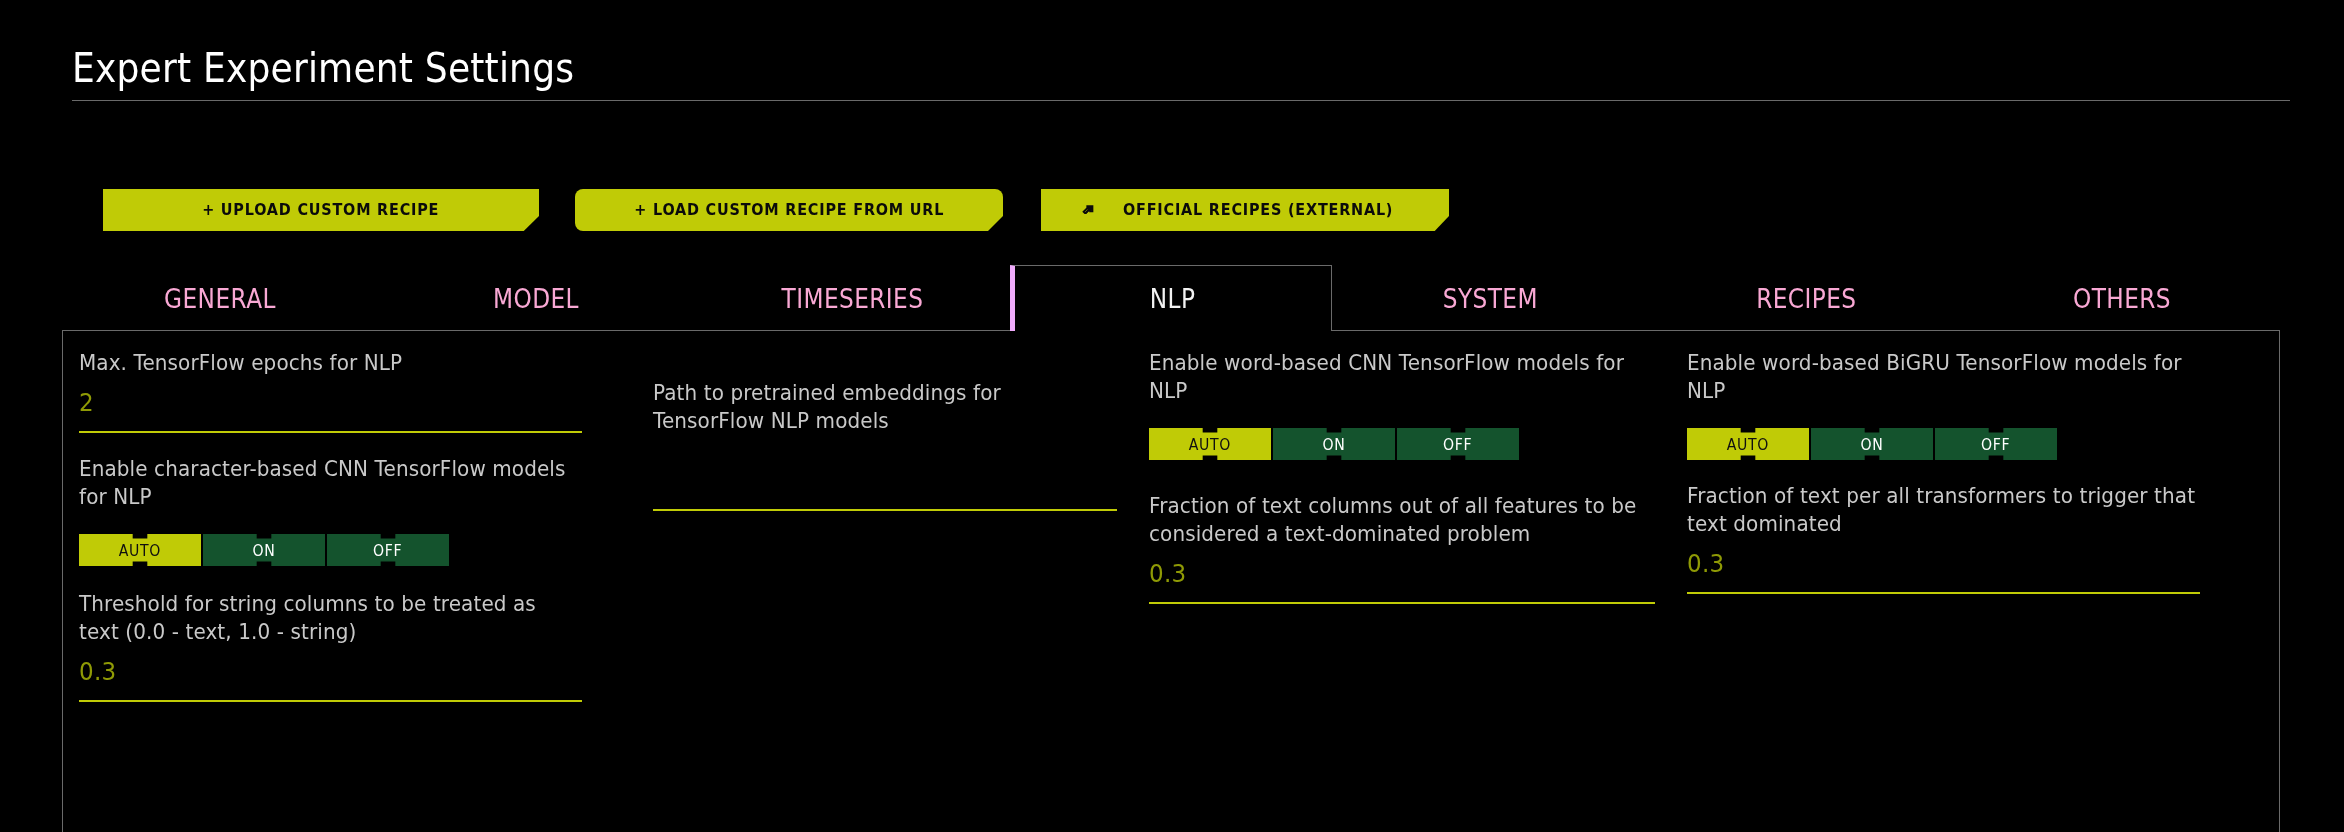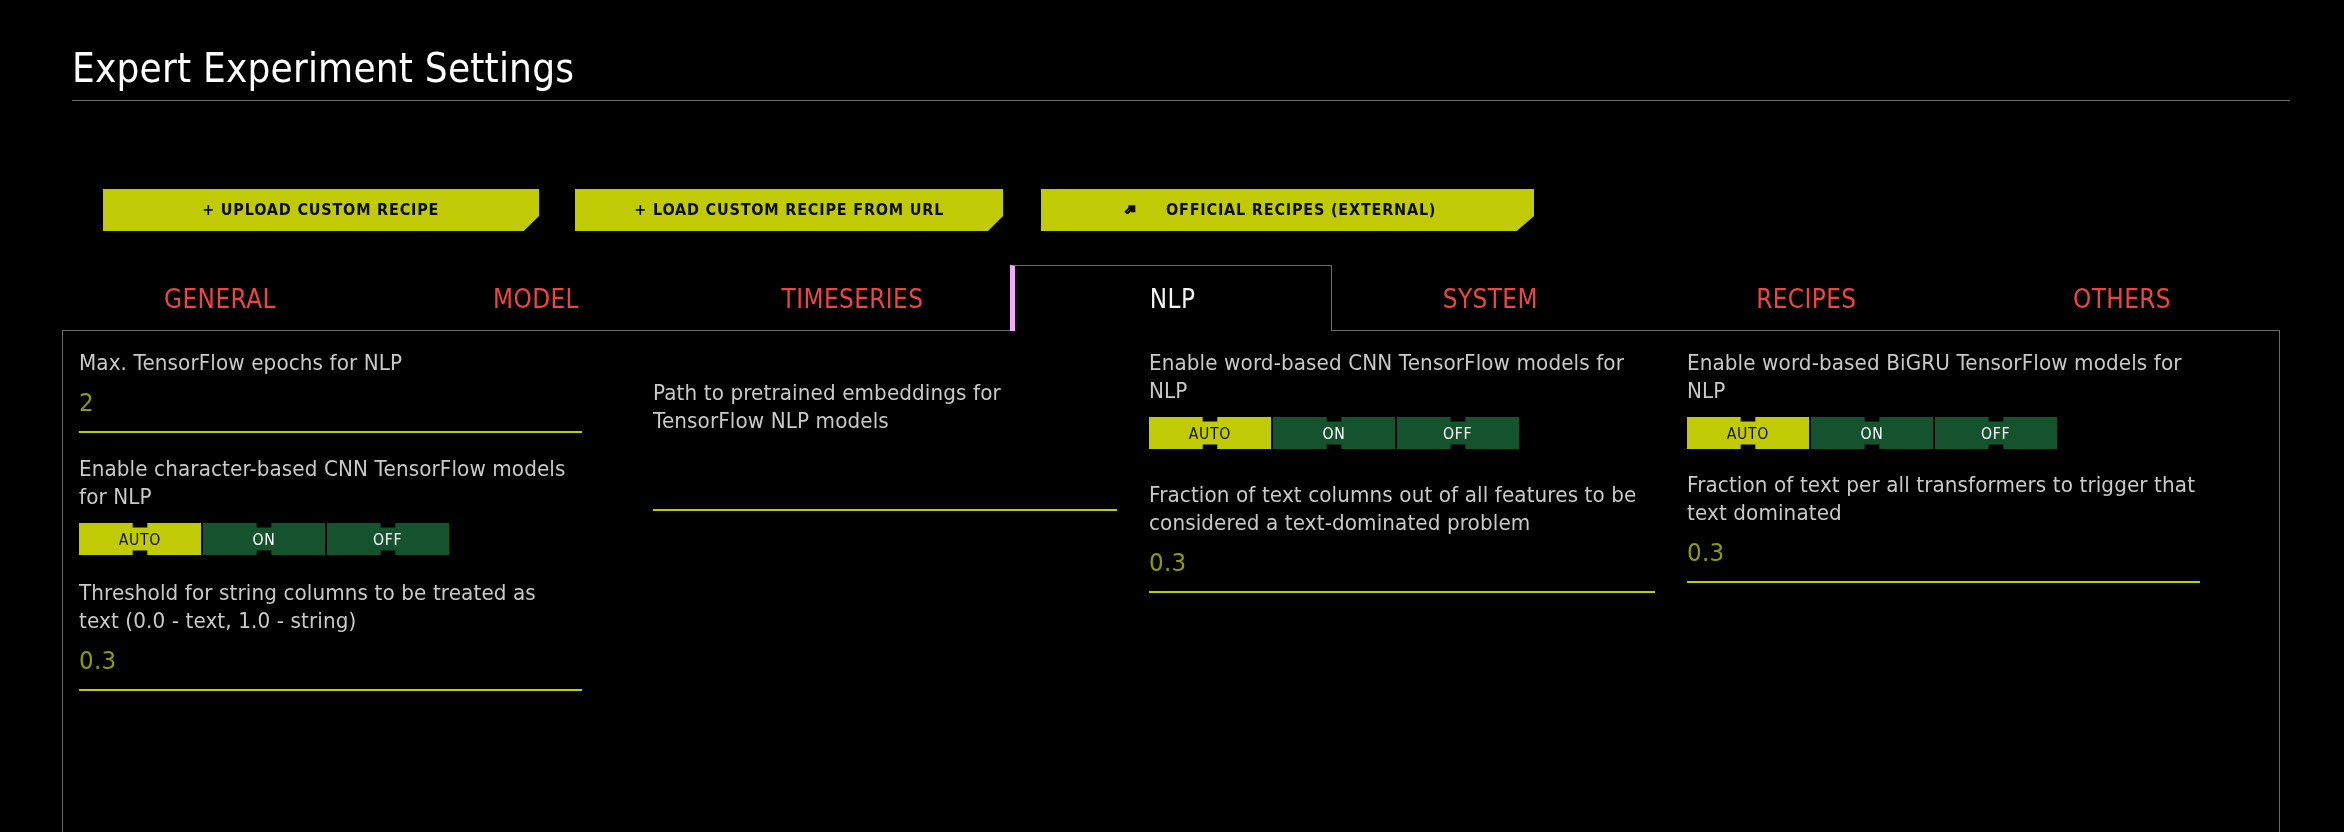--- a/index.html
+++ b/index.html
@@ -63,22 +63,22 @@
     letter-spacing: 0.9px;
     line-height: 42px;
     text-align: center;
     cursor: pointer;
     white-space: nowrap;
     padding: 0 18px;
     clip-path: polygon(0 0, 100% 0, 100% 64%, 96.5% 100%, 0 100%);
   }
   .recipe-btn .lbl { transform: scaleX(0.9); display: inline-block; transform-origin: center; }
   .btn-1 { width: 436px; }
-  .btn-2 { width: 428px; margin-left: 36px; }
-  .btn-3 { width: 493px; margin-left: 38px; }
+  .btn-2 { width: 428px; margin-left: 36px; border-radius: 8px; }
+  .btn-3 { width: 408px; margin-left: 38px; }
   .ext-arrow {
     display: inline-block;
     width: 13px; height: 13px;
     margin-right: 7px;
     position: relative;
     top: 2px;
   }
   .ext-arrow svg { display: block; }
 
   
@@ -91,21 +91,21 @@
     display: flex;
   }
   .tab {
     flex: 1 1 0;
     display: flex;
     align-items: center;
     justify-content: center;
     font-family: "DejaVu Sans", sans-serif;
     font-size: 27px;
     letter-spacing: 0.5px;
-    color: #ef4444;
+    color: #f9a8d4;
     cursor: pointer;
     position: relative;
     background: transparent;
     transform-origin: center;
   }
   .tab .tlbl { transform: scaleX(0.86); display: inline-block; }
   .tab.active {
     color: #f2f2f2;
     border-top: 1px solid #6a6a6a;
     border-left: 5px solid #f0abfc;
@@ -175,21 +175,21 @@
     line-height: 30px;
     padding-top: 1px;
     letter-spacing: 0.3px;
     transform: scaleX(0.92);
     transform-origin: left top;
   }
   .field-input.tall { height: 66px; }
 
   
   .seg-group {
-    margin-top: 12px;
+    margin-top: 23px;
     display: flex;
     height: 32px;
     width: 370px;
   }
   .seg {
     flex: 1 1 0;
     position: relative;
     display: flex;
     align-items: center;
     justify-content: center;

